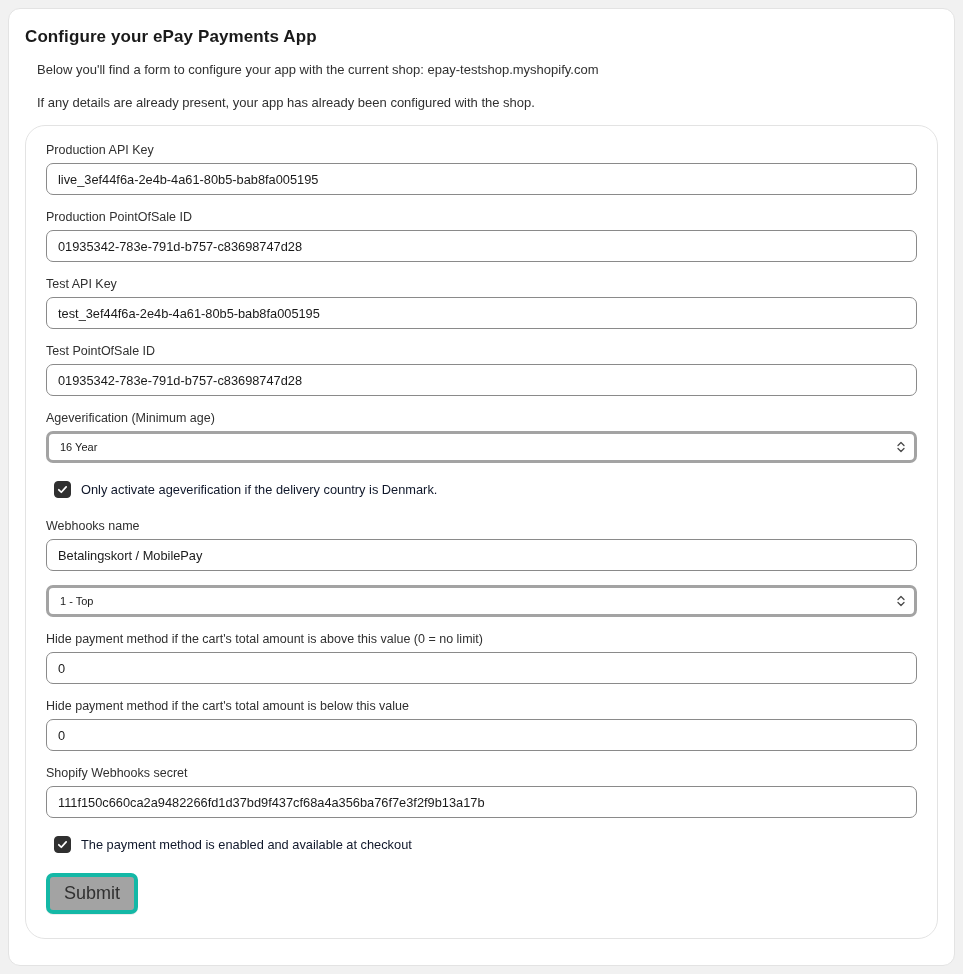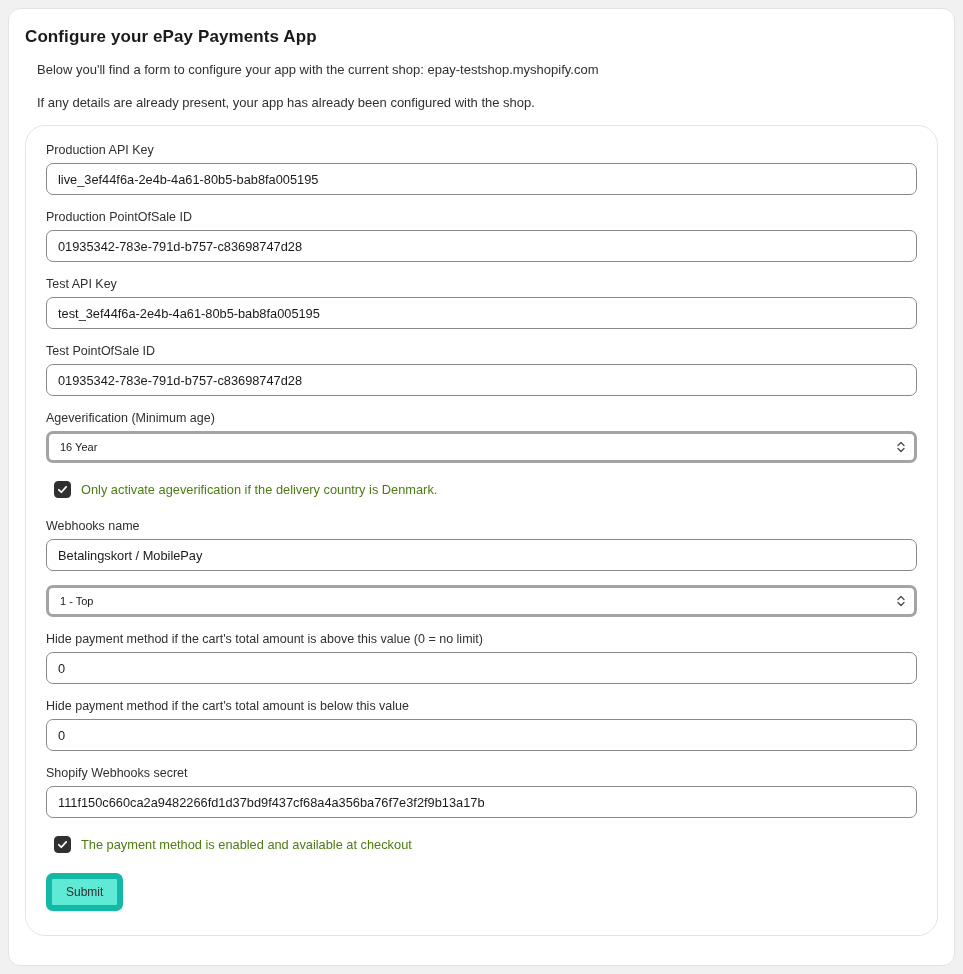--- a/index.html
+++ b/index.html
@@ -104,30 +104,30 @@
     border-radius: 4px;
     background: #303030;
     border: 1px solid #303030;
     display: flex;
     align-items: center;
     justify-content: center;
     flex: 0 0 auto;
   }
   .check-label {
     font-size: 12.8px;
-    color: #4d7c0f;
+    color: #0f172a;
     margin-left: 10px;
   }
   .submit-row { margin: 18px 0 6px 0; }
   button.submit {
     font-family: "Liberation Sans", sans-serif;
-    font-size: 12px;
+    font-size: 18px;
     color: #303030;
-    background: #5eead4;
-    border: 6px solid #14b8a6;
+    background: #a3a3a3;
+    border: 4px solid #14b8a6;
     border-radius: 7px;
     padding: 6px 14px;
     box-shadow: 0 1px 0 rgba(0,0,0,0.07);
     cursor: pointer;
   }
 </style>
 </head>
 <body>
 
 <div class="page">

